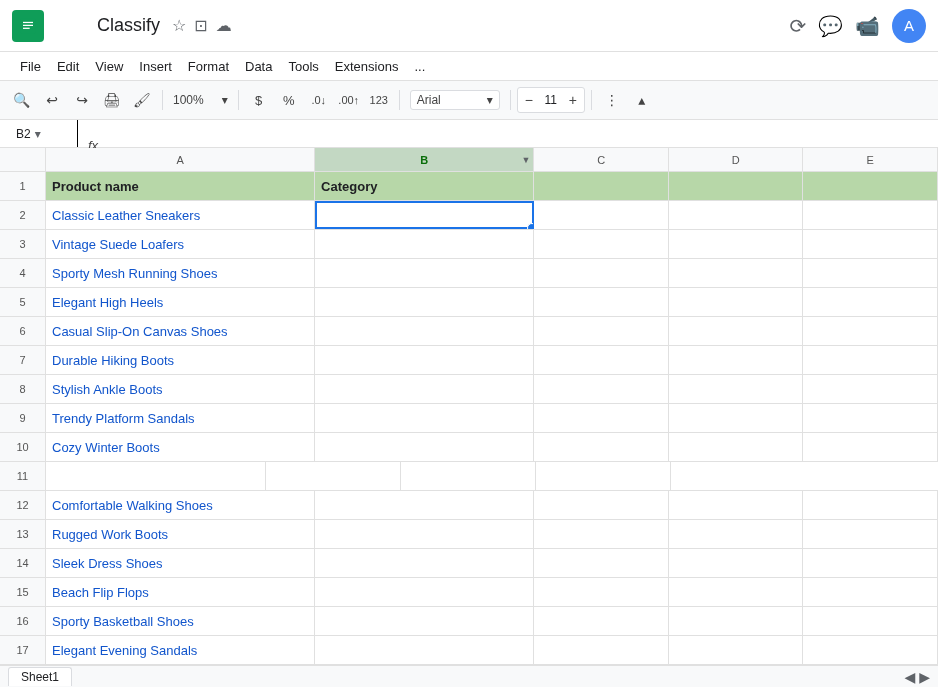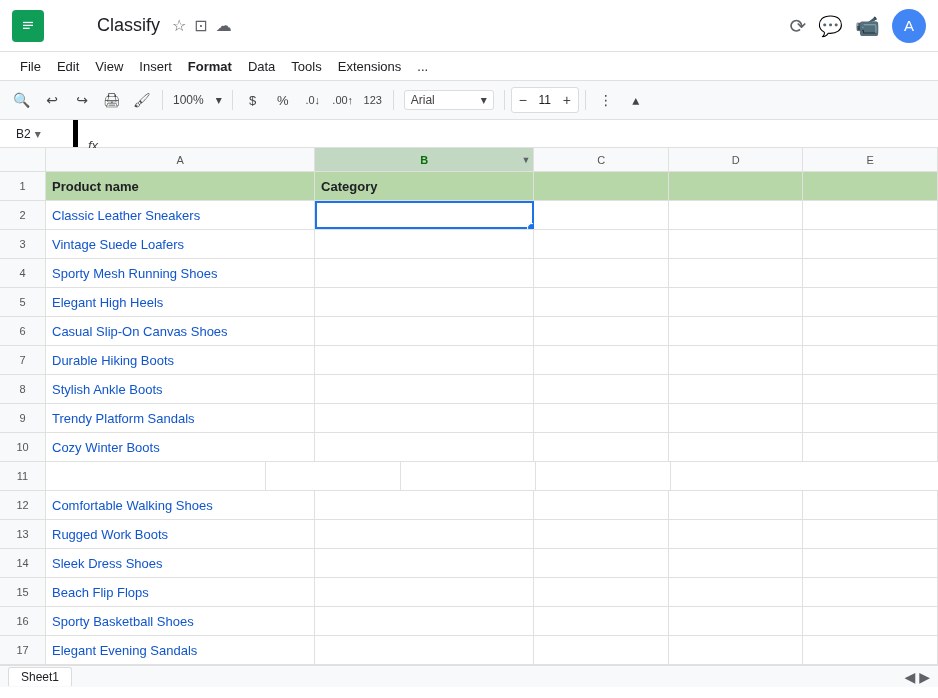--- a/index.html
+++ b/index.html
@@ -70,21 +70,21 @@
       font-size: 14px;
       border: none; background: transparent;
     }
     .tb-sep { width: 1px; height: 20px; background: #dadce0; margin: 0 4px; }
     .zoom-control {
       display: flex; align-items: center;
       font-size: 12px; color: #444;
       padding: 2px 4px;
       border-radius: 3px;
       cursor: pointer;
-      gap: 12px;
+      gap: 18px;
     }
     .font-select {
       display: flex; align-items: center;
       font-size: 12px; color: #444;
       padding: 2px 6px;
       border: 1px solid #dadce0;
       border-radius: 3px;
       cursor: pointer;
       background: white;
       min-width: 90px;
@@ -111,21 +111,21 @@
       align-items: center;
       height: 28px;
       border-bottom: 1px solid #e0e0e0;
       background: #fff;
       padding: 0 8px;
     }
     #cell-ref {
       width: 70px;
       font-size: 12px;
       color: #202124;
-      border-right: 5px solid #000000;
+      border-right: 1px solid #000000;
       padding: 0 8px;
       height: 100%;
       display: flex; align-items: center;
     }
     #cell-ref-dropdown { color: #5f6368; margin-left: 4px; cursor: pointer; }
     #fx-icon {
       padding: 0 10px;
       color: #444;
       font-size: 13px;
       font-style: italic;
@@ -268,21 +268,21 @@
     <span class="title-right-icon">📹</span>
     <div class="avatar">A</div>
   </div>
 </div>
 
 <div id="menu-bar">
   <span class="menu-item">File</span>
   <span class="menu-item">Edit</span>
   <span class="menu-item">View</span>
   <span class="menu-item">Insert</span>
-  <span class="menu-item" style="font-weight:700;">Format</span>
+  <span class="menu-item" style="font-weight:400;">Format</span>
   <span class="menu-item">Data</span>
   <span class="menu-item">Tools</span>
   <span class="menu-item">Extensions</span>
   <span class="menu-item">...</span>
 </div>
 
 <div id="toolbar">
   <button class="tb-btn" title="Search">🔍</button>
   <button class="tb-btn">↩</button>
   <button class="tb-btn">↪</button>

